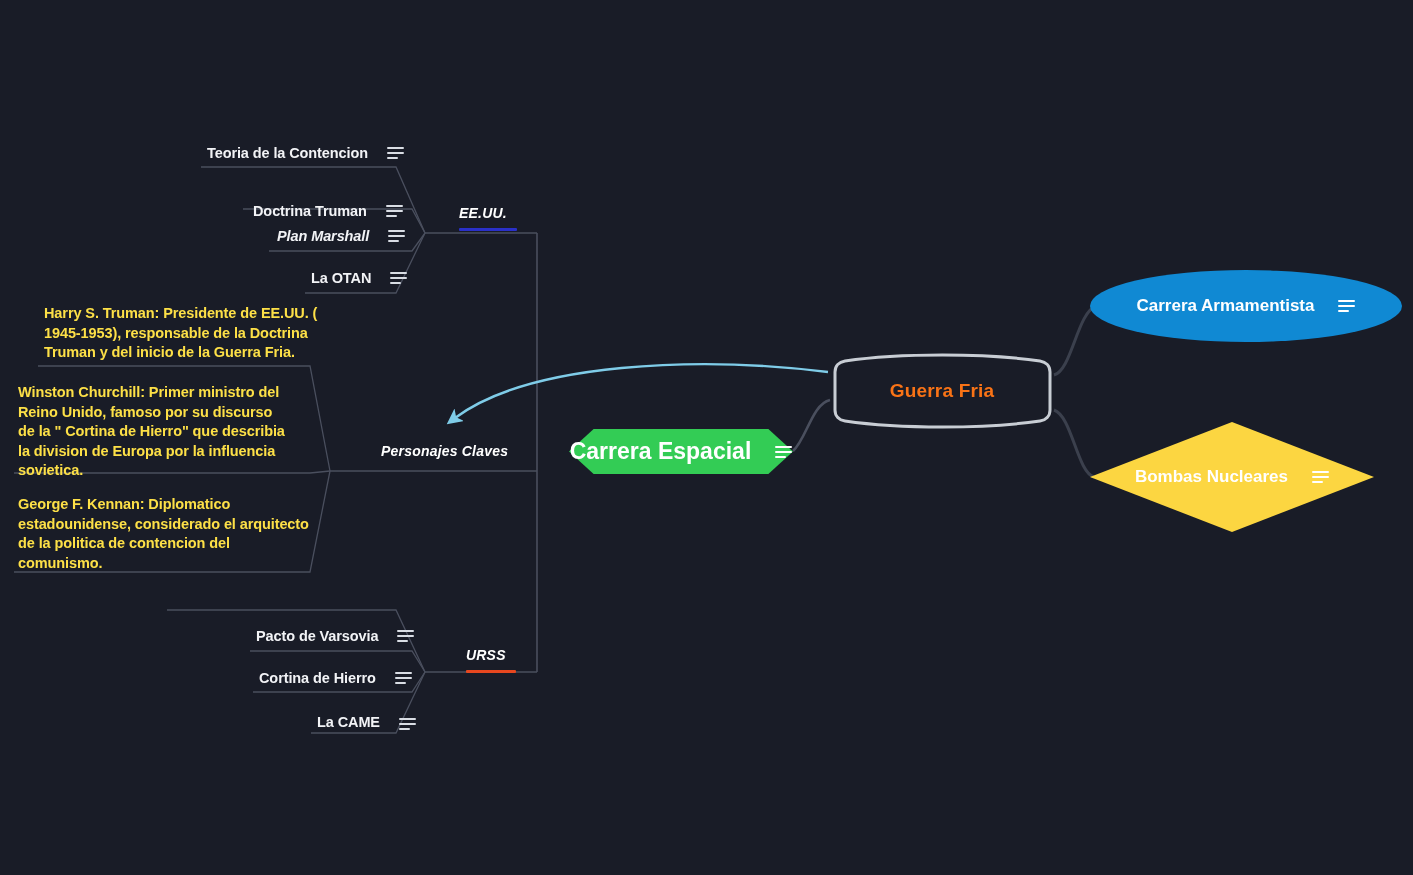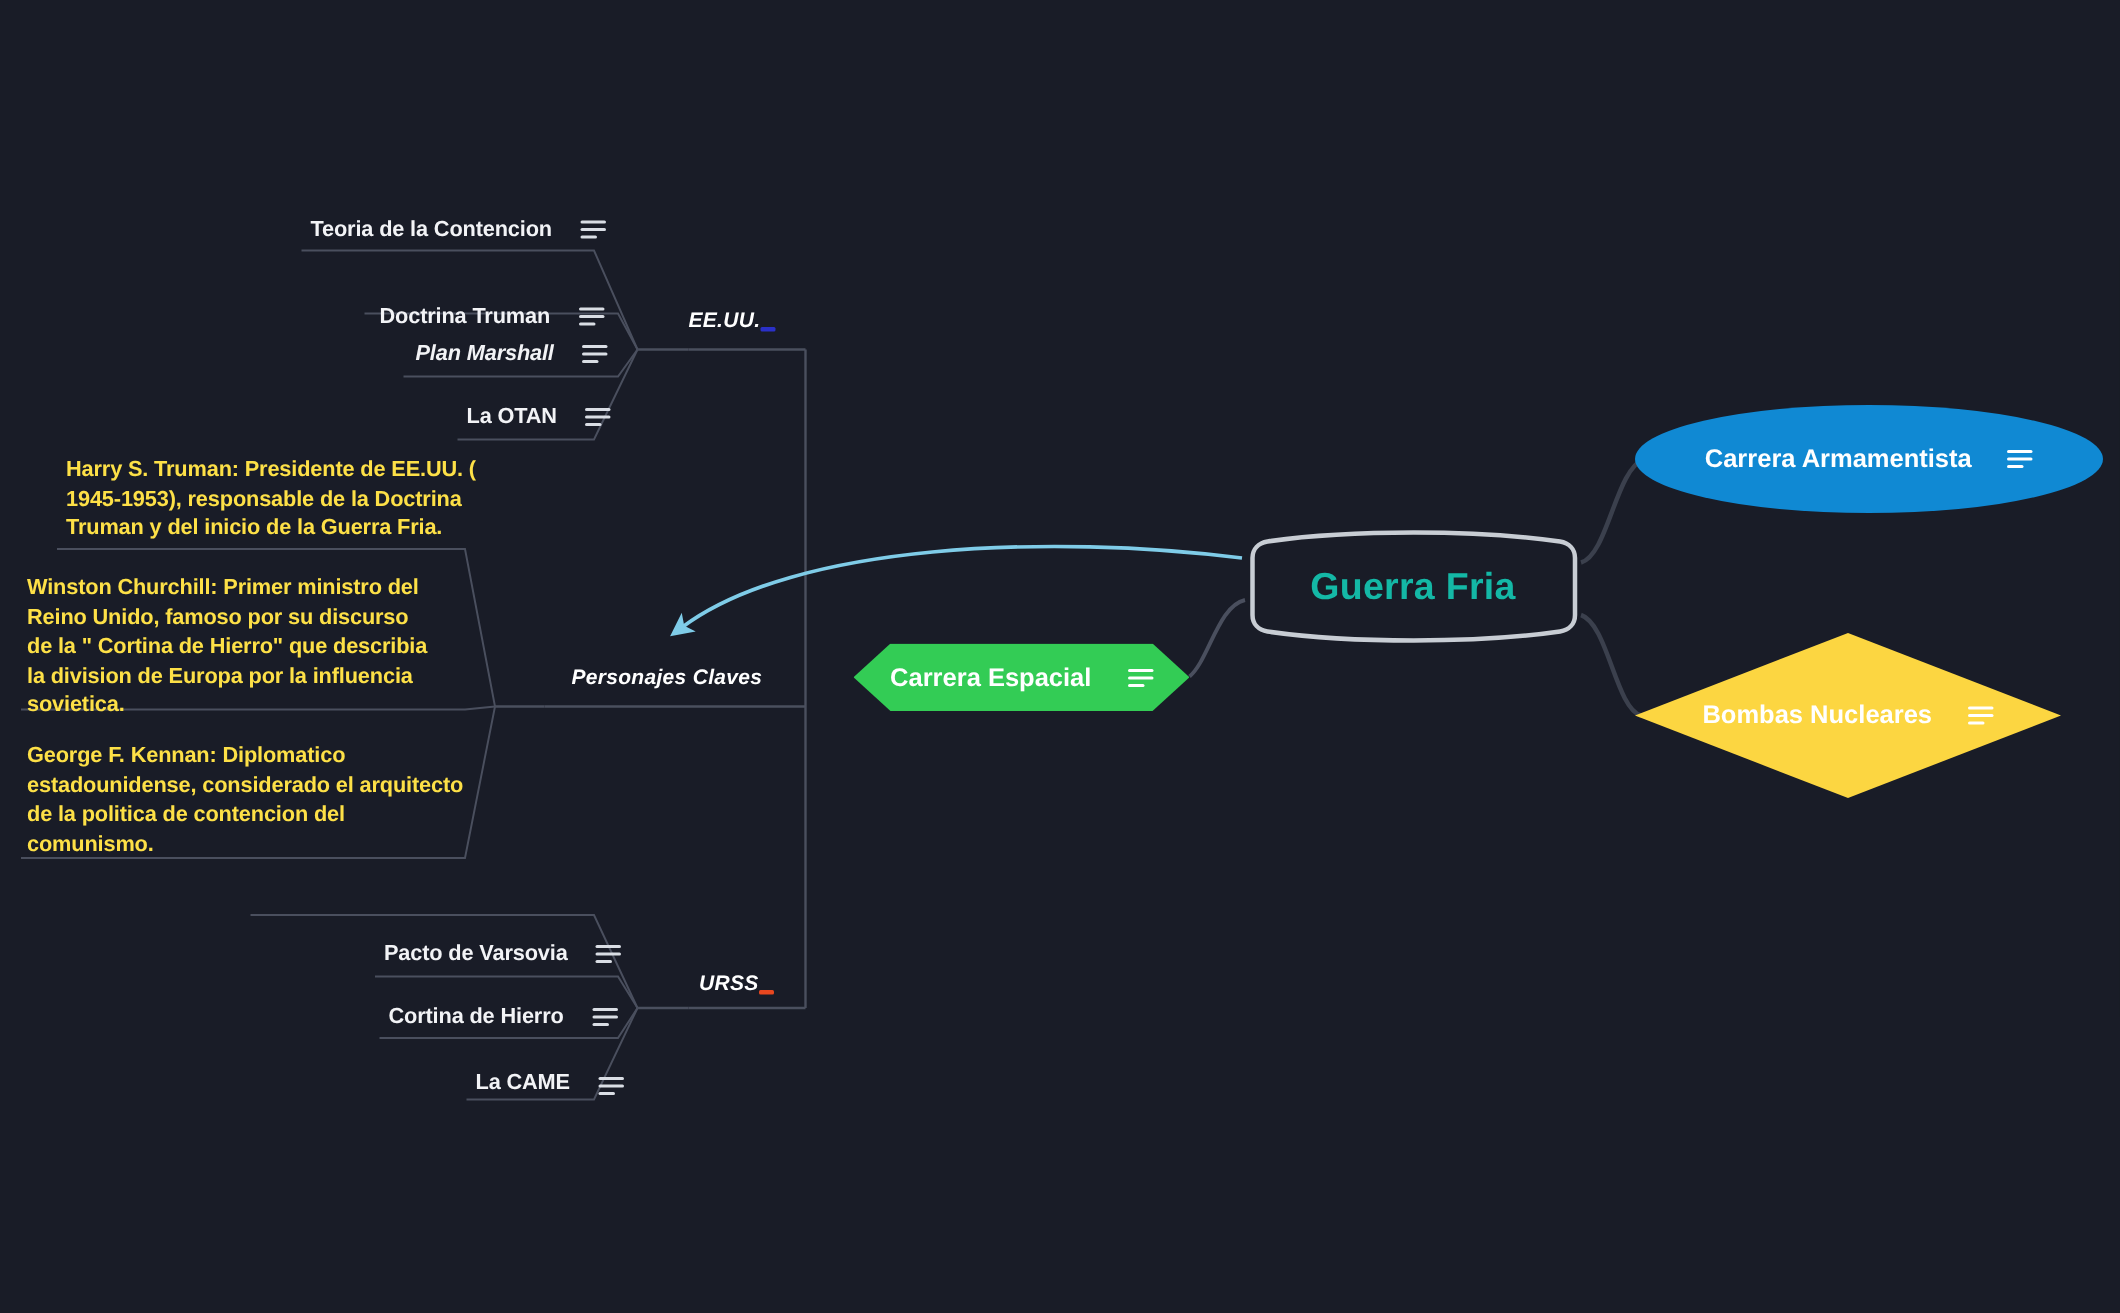--- a/index.html
+++ b/index.html
@@ -57,22 +57,22 @@
   }
   .note-icon i:nth-child(1) { width: 17px; }
   .note-icon i:nth-child(2) { width: 17px; }
   .note-icon i:nth-child(3) { width: 11px; }
   .note-icon.light i { background: #ffffff; }
 
   
   .category {
     position: absolute;
     display: flex;
-    flex-direction: row;
-    align-items: flex-end;
+    flex-direction: column;
+    align-items: flex-start;
   }
   .category .label {
     color: #ffffff;
     font-size: 14px;
     font-weight: bold;
     font-style: italic;
     letter-spacing: 0.2px;
     white-space: nowrap;
   }
   .category .bar {
@@ -101,22 +101,22 @@
     height: 68px;
   }
   #center-node .center-label {
     position: absolute;
     left: 0; top: 0;
     width: 224px;
     height: 68px;
     display: flex;
     align-items: center;
     justify-content: center;
-    color: #14b8a6;
-    font-size: 25px;
+    color: #f97316;
+    font-size: 19px;
     font-weight: bold;
     letter-spacing: 0.2px;
   }
 
   
   .shape-node {
     position: absolute;
     display: flex;
     align-items: center;
     justify-content: center;
@@ -145,21 +145,21 @@
 
   #node-espacial {
     left: 569px; top: 429px;
     width: 224px; height: 45px;
   }
   #node-espacial .bg {
     position: absolute; inset: 0;
     background: #33cc55;
     clip-path: polygon(0% 50%, 11% 0%, 89% 0%, 100% 50%, 89% 100%, 11% 100%);
   }
-  #node-espacial .inner { font-size: 17px; }
+  #node-espacial .inner { font-size: 23px; }
 
   #node-bombas {
     left: 1090px; top: 422px;
     width: 284px; height: 110px;
   }
   #node-bombas .bg {
     position: absolute; inset: 0;
     background: #fcd641;
     clip-path: polygon(0% 50%, 50% 0%, 100% 50%, 50% 100%);
   }

